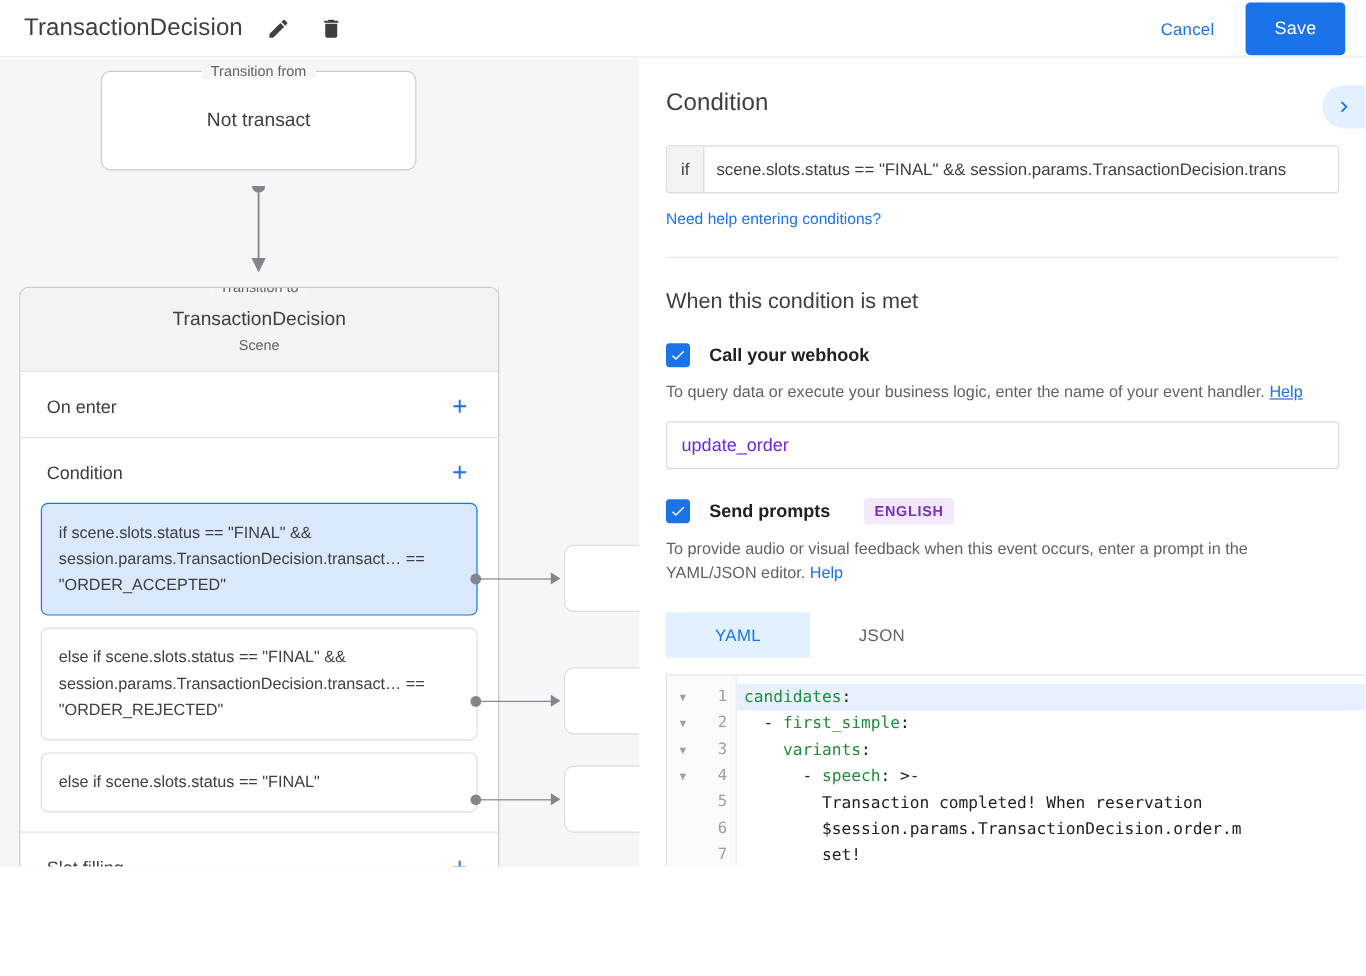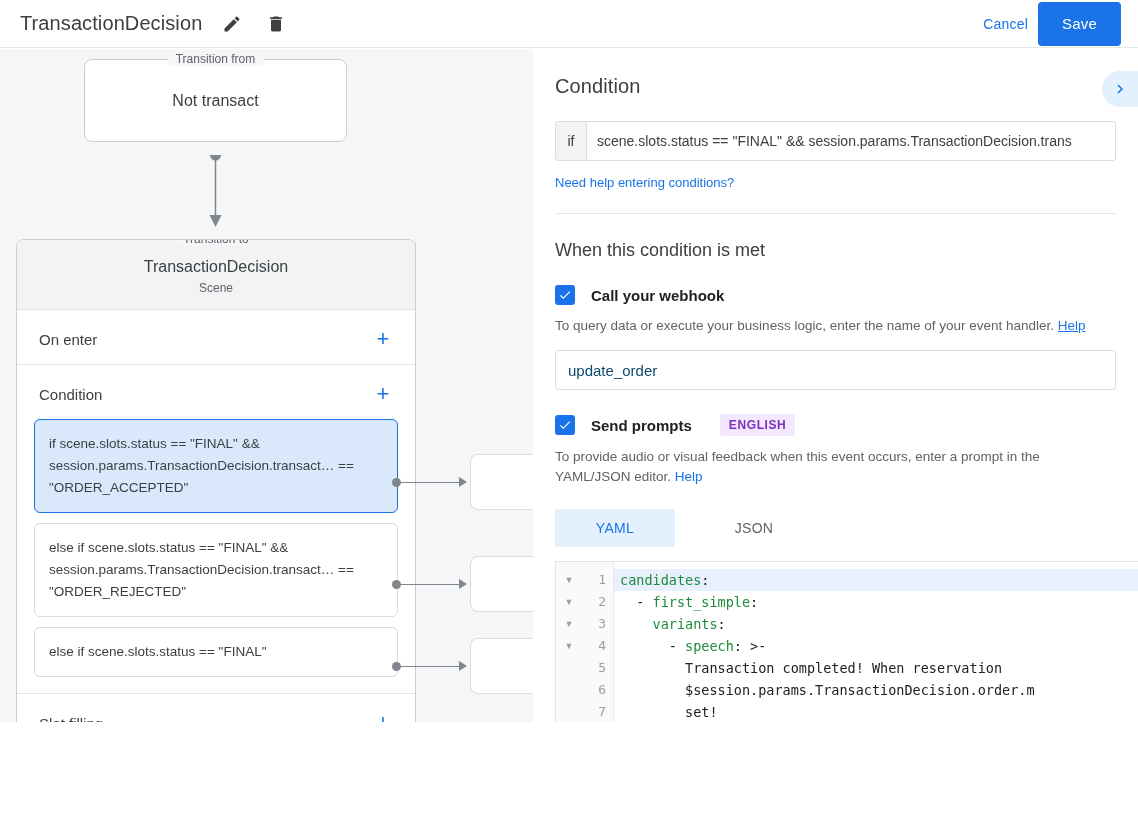--- a/index.html
+++ b/index.html
@@ -27,21 +27,21 @@
     flex:0 0 auto;
   }
   .icon-btn svg{display:block;}
   .topbar-right{margin-left:auto;display:flex;align-items:center;padding-right:17px;}
   .cancel-btn{
     color:#1a73e8;font-size:14px;font-weight:500;letter-spacing:.2px;
     padding:8px 10px;cursor:pointer;background:none;border:none;
     font-family:inherit;
   }
   .save-btn{
-    background:#1a73e8;color:#fff;font-size:15px;font-weight:500;
+    margin-left:16px;background:#1a73e8;color:#fff;font-size:15px;font-weight:500;
     border:none;border-radius:4px;padding:0 24px;height:44px;cursor:pointer;
     letter-spacing:.2px;font-family:inherit;
   }
 
   
   .canvas{
     position:absolute;left:0;top:49px;width:533px;height:764px;
     background:#f5f6f7;overflow:hidden;
   }
   
@@ -169,24 +169,24 @@
     font-weight:700;letter-spacing:.6px;padding:4px 9px;border-radius:3px;
   }
   .help-text{
     margin-top:11px;font-size:13.5px;color:#5f6368;line-height:20px;max-width:560px;
   }
   .help-text a{color:#1a73e8;text-decoration:underline;cursor:pointer;}
   .help-text a.plain{text-decoration:none;}
   .text-input{
     margin-top:14px;width:100%;box-sizing:border-box;height:40px;
     border:1px solid #dadce0;border-radius:3px;padding:0 12px;
-    font-size:15px;color:#0c4a6e;font-family:inherit;outline:none;
-  }
-
-  .tabs{display:flex;margin-top:22px;gap:19px;}
+    font-size:15px;color:#6d28d9;font-family:inherit;outline:none;
+  }
+
+  .tabs{display:flex;margin-top:22px;}
   .tab{
     font-size:14px;font-weight:500;letter-spacing:.3px;color:#5f6368;
     padding:11px 0;width:120px;text-align:center;cursor:pointer;
   }
   .tab.active{color:#1a73e8;background:#e3f0fd;}
 
   
   .editor{
     margin-top:14px;margin-left:0;border:1px solid #e0e2e4;border-top:1px solid #e0e2e4;
     display:flex;height:272px;box-sizing:border-box;overflow:hidden;

